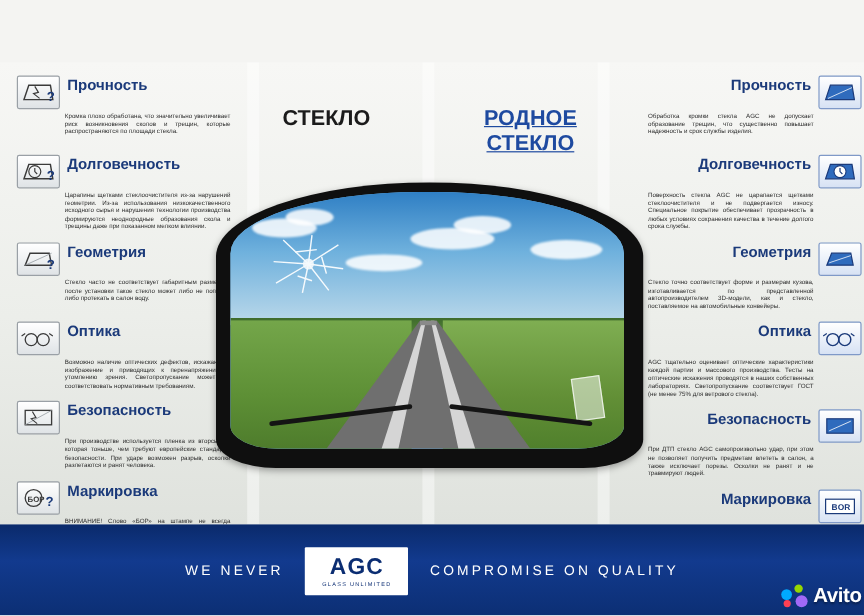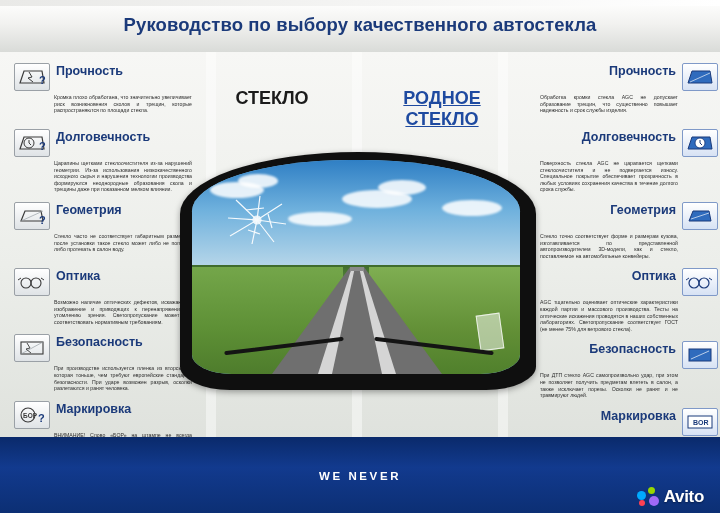--- a/index.html
+++ b/index.html
@@ -214,21 +214,21 @@
     height: 42px;
     display: flex;
     align-items: center;
     justify-content: center;
     gap: 18px;
   }
   .footer-text {
     color: #ffffff;
     font-size: 11.5px;
     letter-spacing: 2.6px;
-    font-weight: bold;
+    font-weight: normal;
     text-align: right;
   }
   .agc-logo {
     width: 86px;
     height: 40px;
     background: #ffffff;
     border-radius: 1px;
     display: flex;
     flex-direction: column;
     align-items: center;
@@ -243,21 +243,21 @@
   }
   .agc-logo .agc-sub {
     font-size: 4.6px;
     letter-spacing: 1.1px;
     color: #0b2d72;
     margin-top: 2px;
   }
   
   .avito {
     position: absolute;
-    right: 16px;
+    right: 2px;
     bottom: 6px;
     display: flex;
     align-items: flex-end;
     gap: 5px;
   }
   .avito-dots {
     position: relative;
     width: 22px;
     height: 20px;
   }
@@ -276,24 +276,20 @@
   .strip-top {
     position: absolute; left: 0; top: 0; width: 720px; height: 6px;
     background: linear-gradient(to right,#e9e9e7,#ffffff);
   }
 </style>
 </head>
 <body>
 
 <div class="page">
 
-  <div class="header">
-    <div class="strip-top"></div>
-    <div class="header-title">Руководство по выбору качественного автостекла</div>
-  </div>
 
   <div class="content">
 
     <div class="bar" style="left:206px"></div>
     <div class="bar" style="left:352px"></div>
     <div class="bar" style="left:498px"></div>
 
     <div class="col col-left">
 
       <div class="feature">
@@ -510,20 +506,25 @@
       </div>
       <div class="wiper" style="left:46px; top:200px; width:120px; height:4px; transform:rotate(-7deg);"></div>
       <div class="wiper" style="left:196px; top:200px; width:120px; height:4px; transform:rotate(7deg);"></div>
     </div>
 
   </div>
 
   <div class="footer">
     <div class="footer-inner">
       <div class="footer-text">WE NEVER</div>
+      <div class="agc-logo">
+        <div class="agc-main">AGC</div>
+        <div class="agc-sub">GLASS UNLIMITED</div>
+      </div>
+      <div class="footer-text">COMPROMISE ON QUALITY</div>
     </div>
 
     <div class="avito">
       <div class="avito-dots">
         <i style="left:0;top:4px;width:9px;height:9px;background:#0af;"></i>
         <i style="left:11px;top:0;width:7px;height:7px;background:#97d700;"></i>
         <i style="left:2px;top:13px;width:6px;height:6px;background:#ff4053;"></i>
         <i style="left:12px;top:9px;width:10px;height:10px;background:#a169f7;"></i>
       </div>
       <div class="avito-text">Avito</div>

